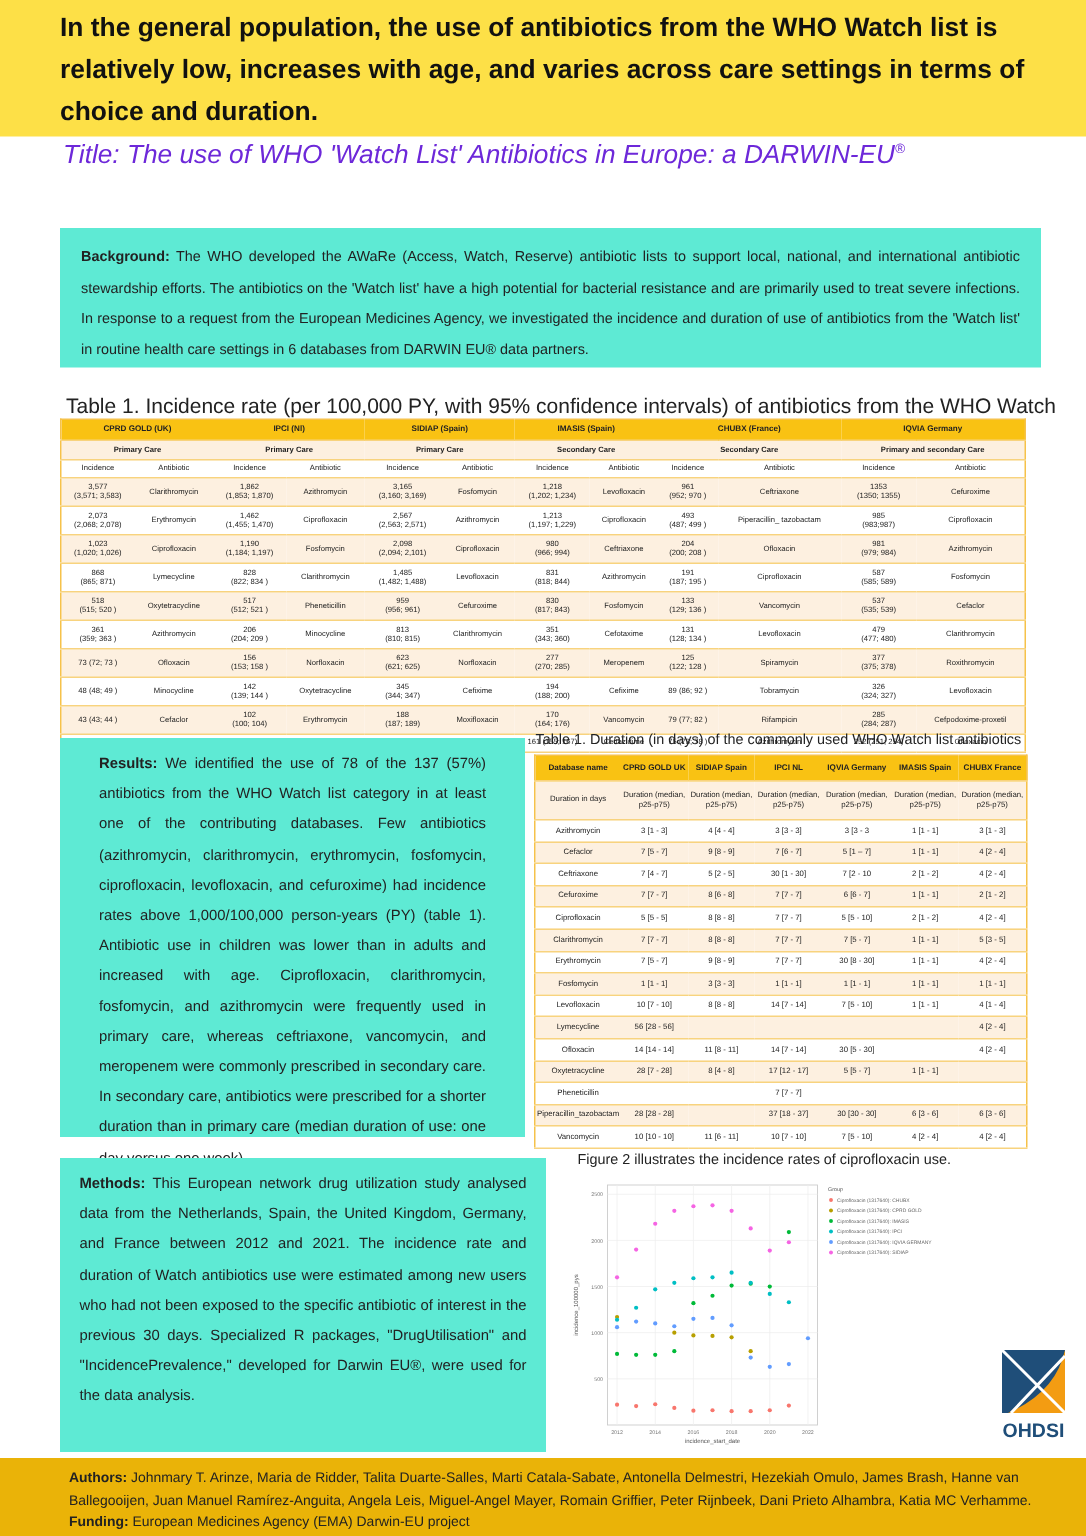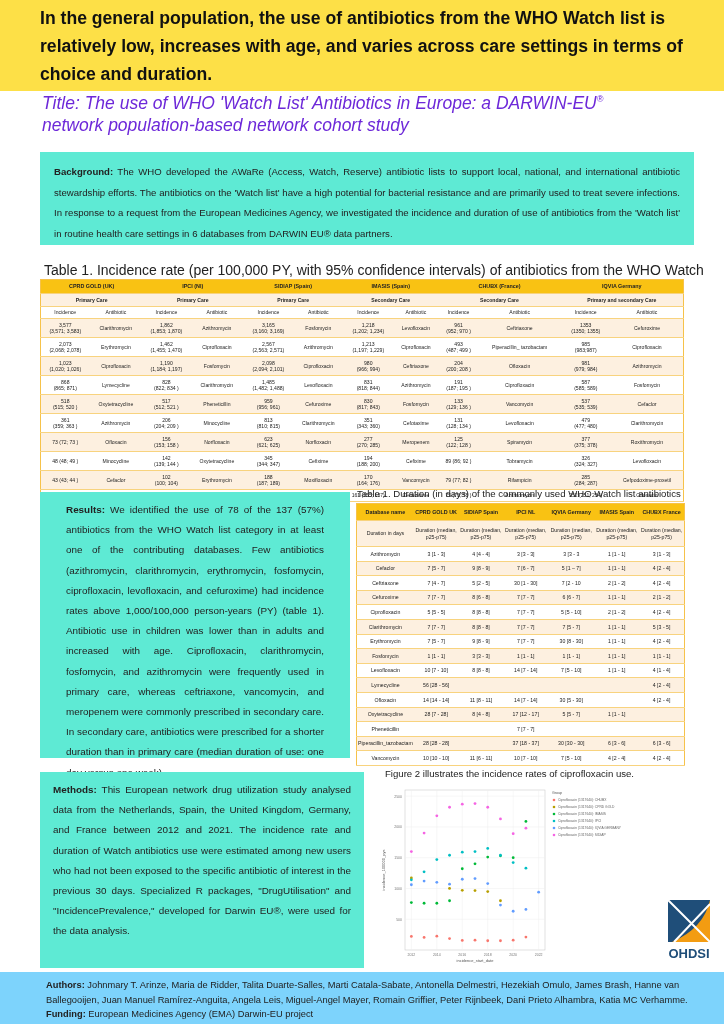--- a/index.html
+++ b/index.html
@@ -30,33 +30,32 @@
   .t2 { position: absolute; left: 356px; top: 503px; width: 329px; font-size: 5.2px; text-align: center; border: 1px solid #f6c24a; }
   .t2 td, .t2 th { padding: 1px 1px; line-height: 6.4px; border-bottom: 1px solid #f8d37e; }
   .t2 .head th { background: #f9c213; font-weight: bold; height: 17px; font-size: 5.4px; }
   .t2 .sub td { background: #fdf0e0; height: 26px; }
   .t2 tr.d td { height: 14.6px; }
   .t2 tr.d:nth-child(even) td { background: #ffffff; }
   .t2 tr.d:nth-child(odd) td { background: #fdf0e0; }
   .fig-caption { position: absolute; left: 385px; top: 768px; font-family: "Liberation Sans", sans-serif; font-size: 9.6px; color: #222; }
   .chart { position: absolute; left: 375px; top: 784px; width: 290px; height: 180px; }
   .ohdsi { position: absolute; left: 664px; top: 898px; width: 50px; height: 66px; }
-  .footer { position: absolute; left: 0; top: 972px; width: 724px; height: 52px; background: #7dd3fc; padding: 6px 30px 0 46px; }
+  .footer { position: absolute; left: 0; top: 972px; width: 724px; height: 52px; background: #eab308; padding: 6px 30px 0 46px; }
   .footer p { font-family: "Liberation Sans", sans-serif; font-size: 9.3px; line-height: 14.5px; color: #222; }
 </style>
 </head>
 <body>
 
 <div class="banner">
   <p>In the general population, the use of antibiotics from the WHO Watch list is relatively low, increases with age, and varies across care settings in terms of choice and duration.</p>
 </div>
 
 <div class="title">
   <span>Title: The use of WHO 'Watch List' Antibiotics in Europe: a DARWIN-EU</span><sup>®</sup><br>
-  <span>network population-based network cohort study</span>
 </div>
 
 <div class="box bg-box">
   <p><span class="bold">Background:</span> <span>The WHO developed the AWaRe (Access, Watch, Reserve) antibiotic lists to support local, national, and international antibiotic stewardship efforts. The antibiotics on the 'Watch list' have a high potential for bacterial resistance and are primarily used to treat severe infections. In response to a request from the European Medicines Agency, we investigated the incidence and duration of use of antibiotics from the 'Watch list' in routine health care settings in 6 databases from DARWIN EU® data partners.</span></p>
 </div>
 
 <div class="t1-caption">Table 1. Incidence rate (per 100,000 PY, with 95% confidence intervals) of antibiotics from the WHO Watch list – top 10.</div>
 <table class="t1" id="t1">
   <thead>
     <tr class="db-row" id="t1-db">

